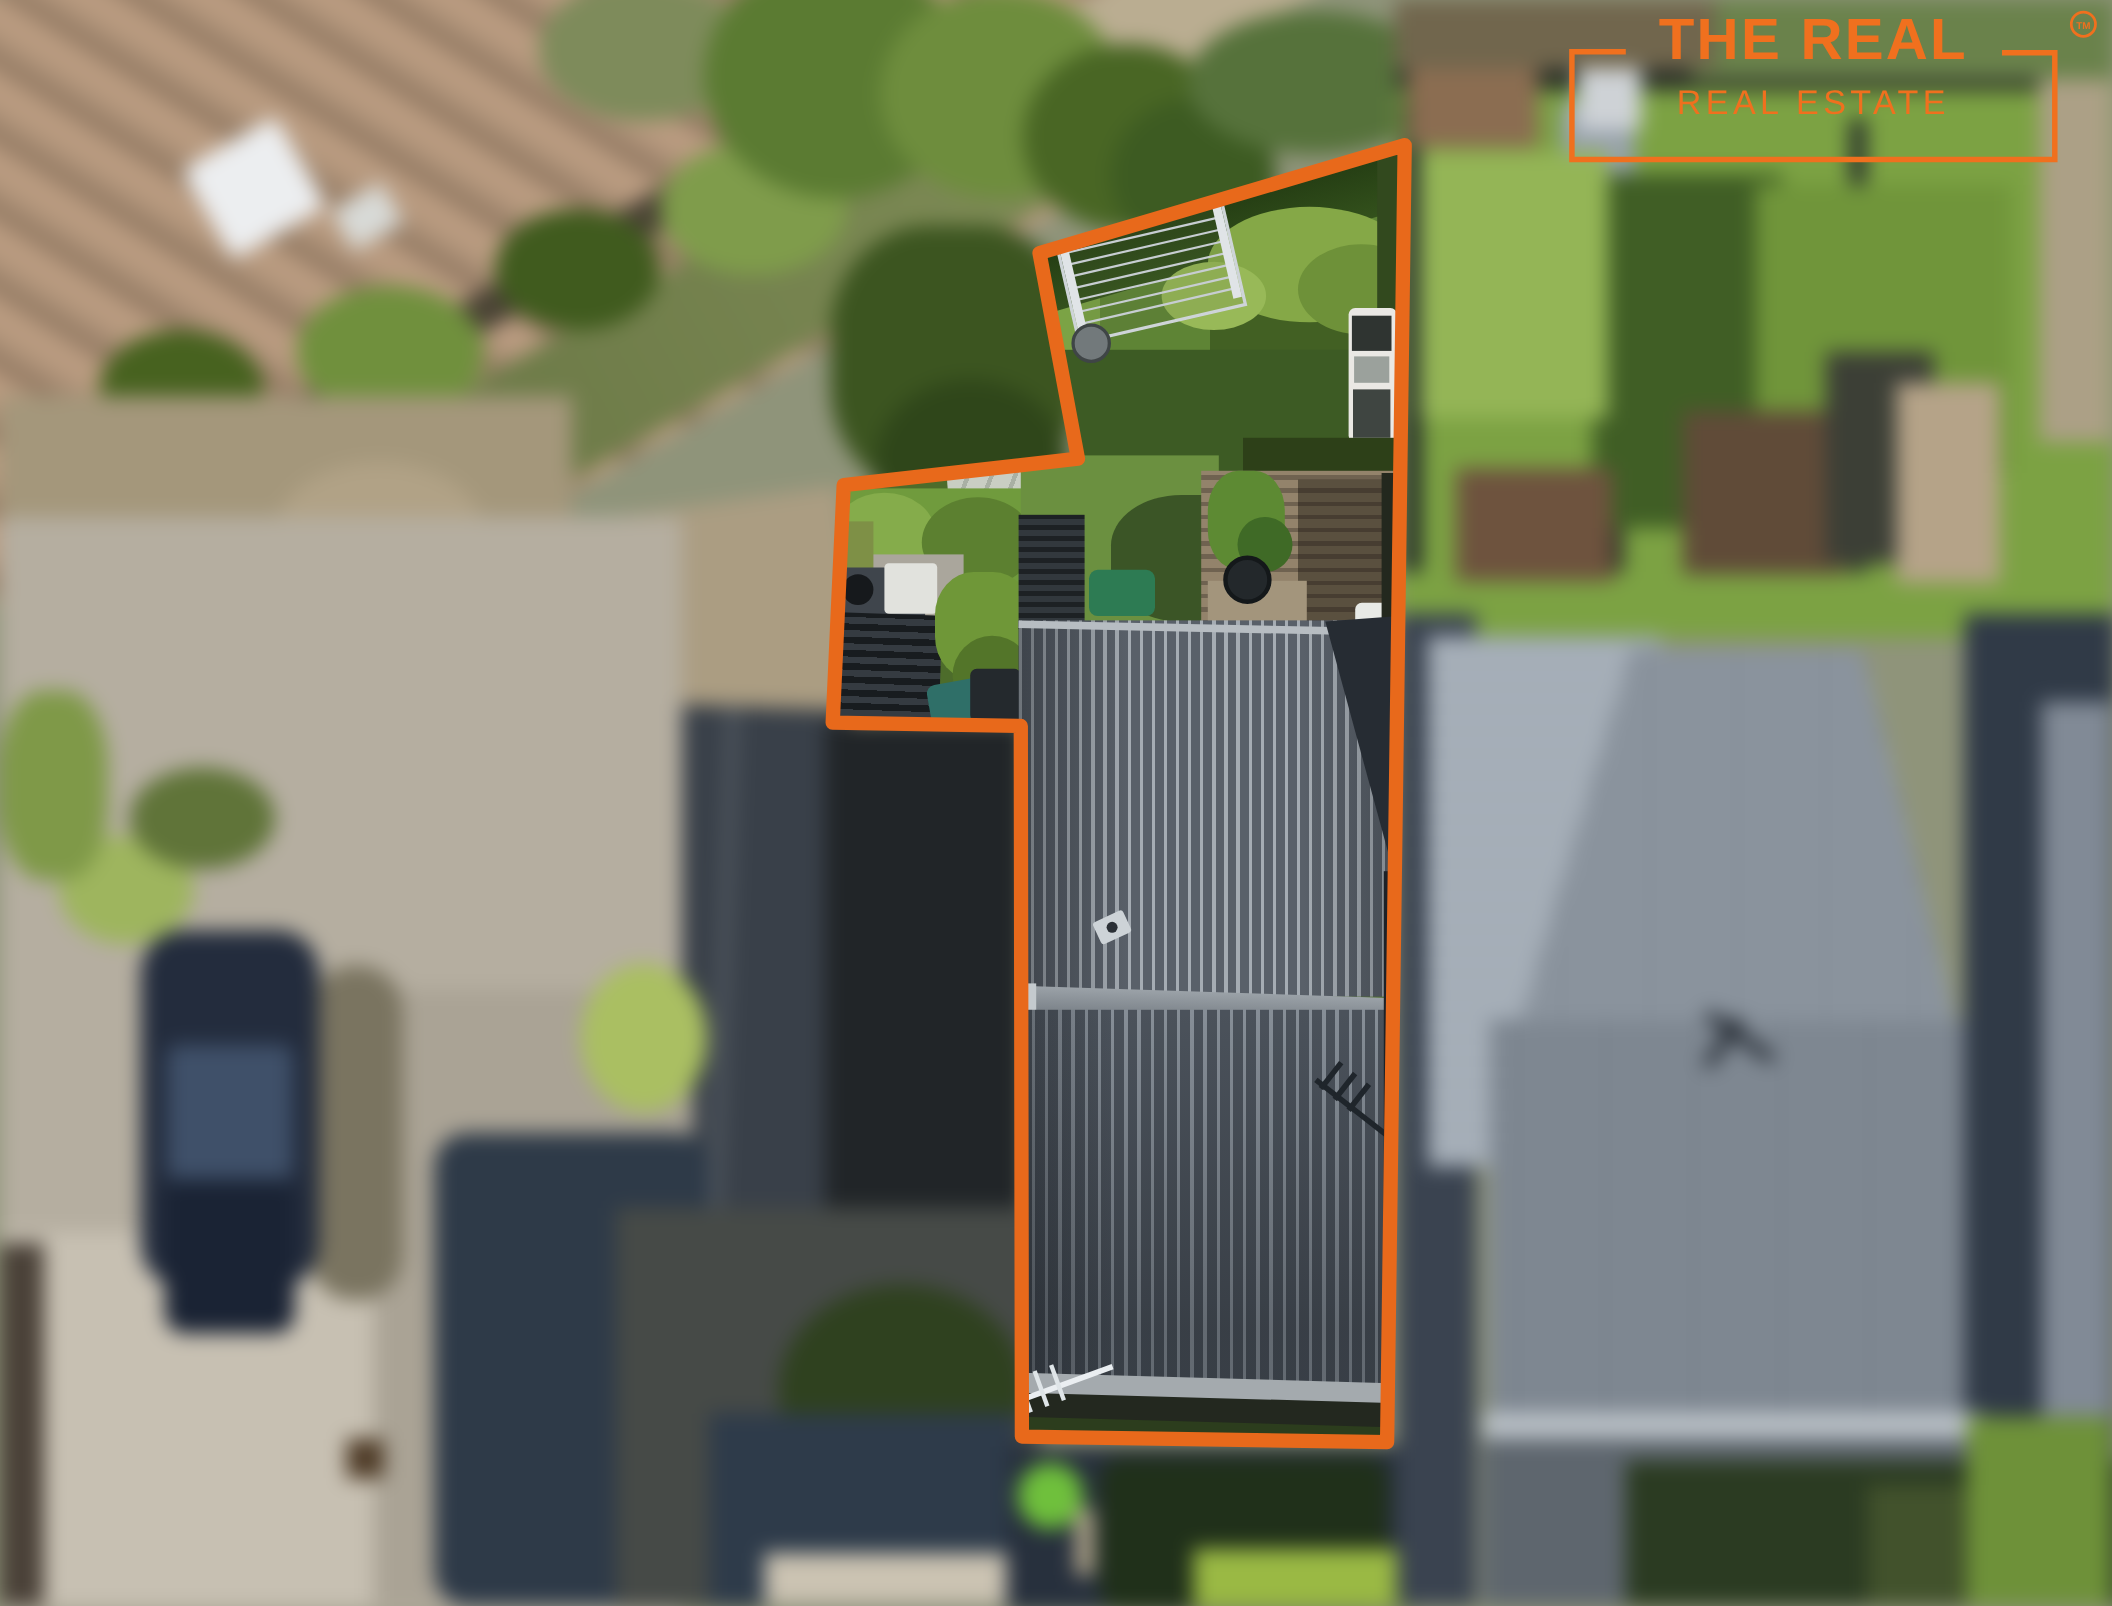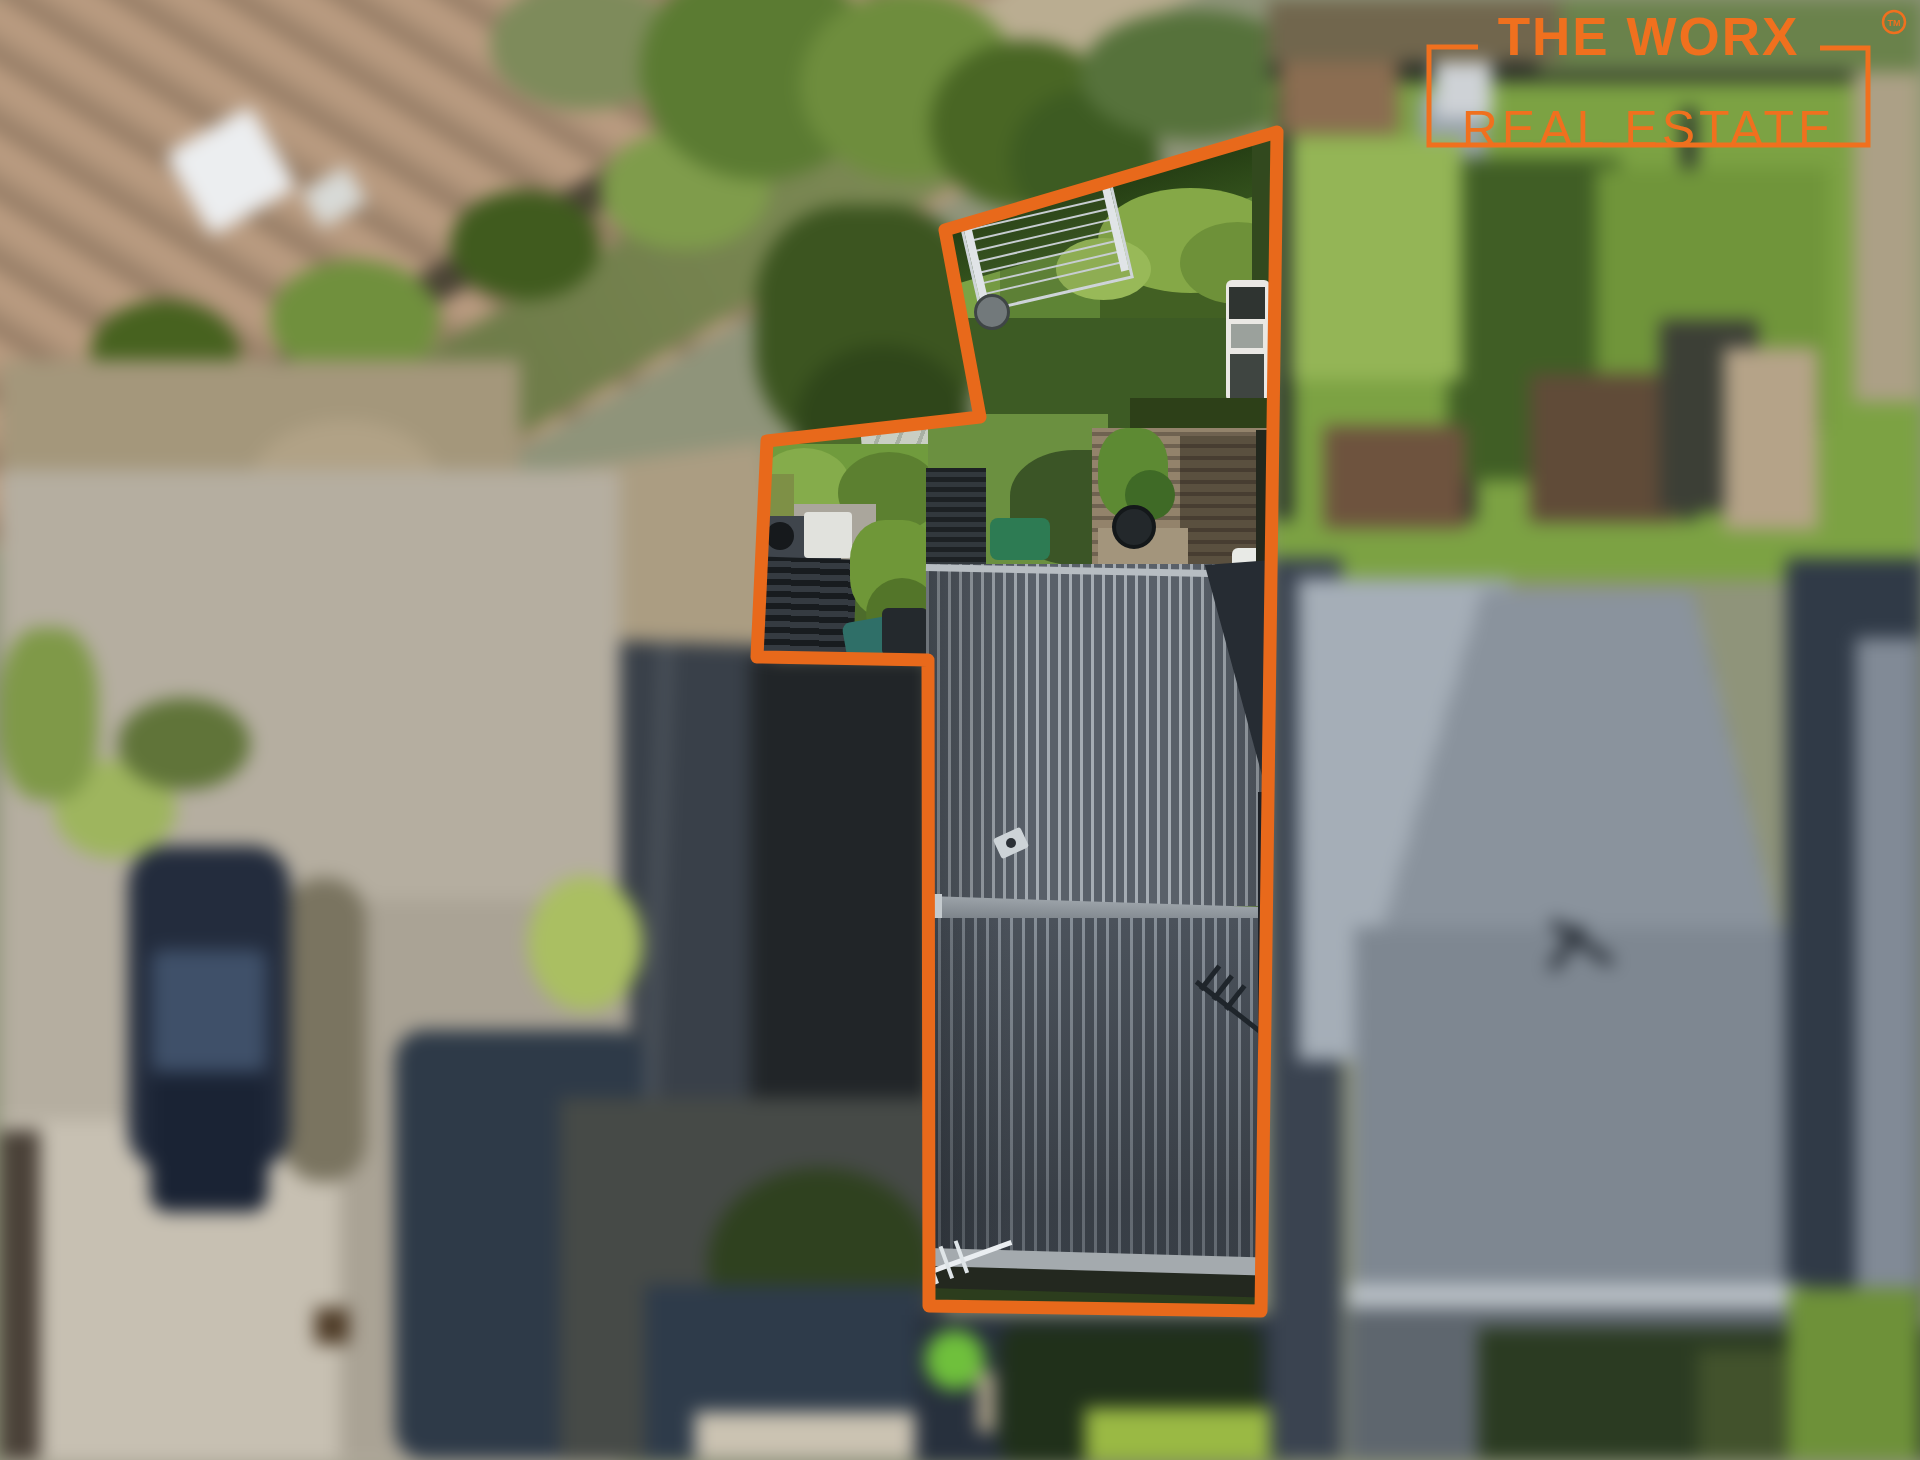--- a/index.html
+++ b/index.html
@@ -7,21 +7,21 @@
   .s{position:absolute;}
   .r{border-radius:50%;}
   .bg{position:absolute;inset:0;filter:blur(9px);}
   .sharp{position:absolute;inset:0;
     clip-path:polygon(1277px 132px,945px 230px,980px 417px,767px 441px,757px 657px,928px 660px,929px 1306px,1261px 1311px);}
   .border-svg{position:absolute;left:0;top:0;}
   .logo{position:absolute;left:1424px;top:4px;width:490px;height:150px;}
   .logo .l1{position:absolute;left:5px;top:6px;width:439px;text-align:center;
     font-size:53px;font-weight:800;letter-spacing:2px;line-height:53px;color:#F0701E;white-space:nowrap;}
   .logo .l2{position:absolute;left:5px;top:68px;width:439px;text-align:center;
-    font-size:50px;font-weight:400;letter-spacing:4px;line-height:43px;color:#F0701E;white-space:nowrap;margin-top:36px;}
+    font-size:31px;font-weight:400;letter-spacing:4px;line-height:43px;color:#F0701E;white-space:nowrap;}
   .disclaimer{position:absolute;left:1385px;top:1337px;height:46px;line-height:46px;
     padding:0 12px;background:#F7F3F0;color:#131313;font-size:35px;font-weight:600;white-space:nowrap;}
   .cl-line{position:absolute;left:3px;right:3px;height:2px;background:#c7cdd2;}
 </style>
 </head>
 <body>
 
 <div class="stage">
 
   <div class="bg">
@@ -217,18 +217,18 @@
   <svg class="border-svg" width="1920" height="1460" viewBox="0 0 1920 1460">
     <polygon points="1277,132 945,230 980,417 767,441 757,657 928,660 929,1306 1261,1311" fill="none" stroke="#E8691B" stroke-width="13" stroke-linejoin="round" stroke-linecap="round"></polygon>
   </svg>
 
   <div class="logo">
     <svg width="490" height="150" viewBox="0 0 490 150">
       <polyline points="54,43 5,43 5,141 444,141 444,44 396,44" fill="none" stroke="#F0701E" stroke-width="5"></polyline>
       <circle cx="470" cy="18" r="11" fill="none" stroke="#F0701E" stroke-width="2.5"></circle>
       <text x="470" y="22" text-anchor="middle" font-size="9" font-weight="bold" font-family="Liberation Sans, sans-serif" fill="#F0701E">TM</text>
     </svg>
-    <div class="l1">THE WORX</div>
+    <div class="l1">THE REAL</div>
     <div class="l2">REAL ESTATE</div>
   </div>
 
 
 </div>
 
 </body></html>

